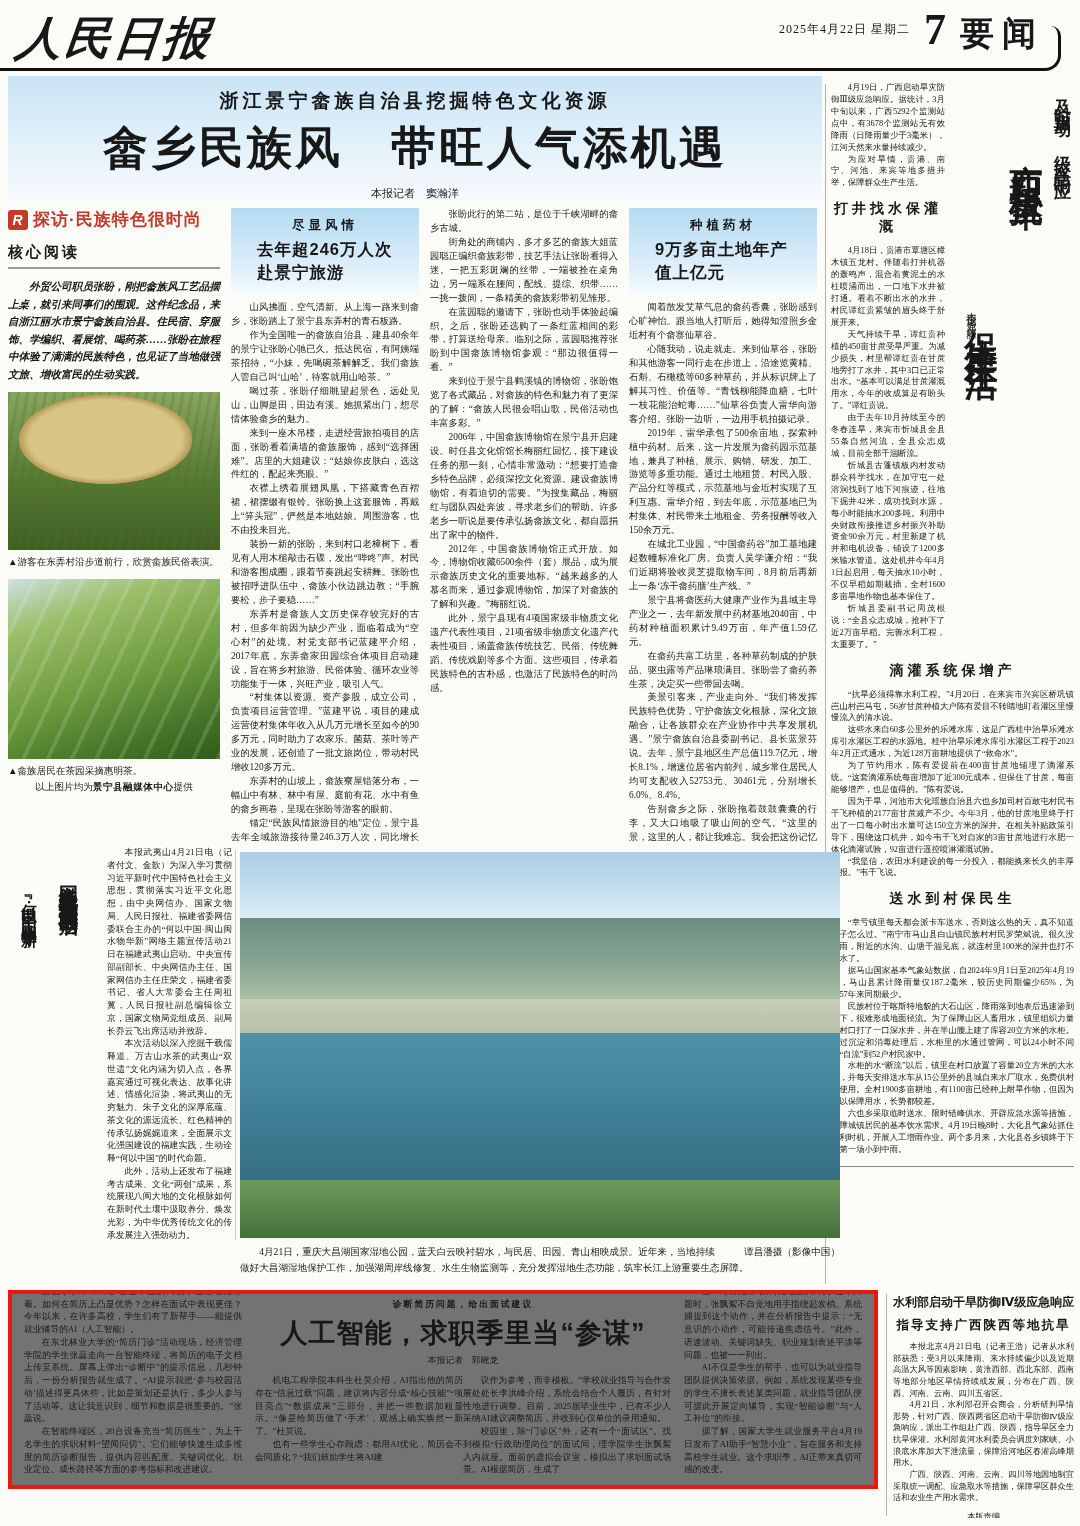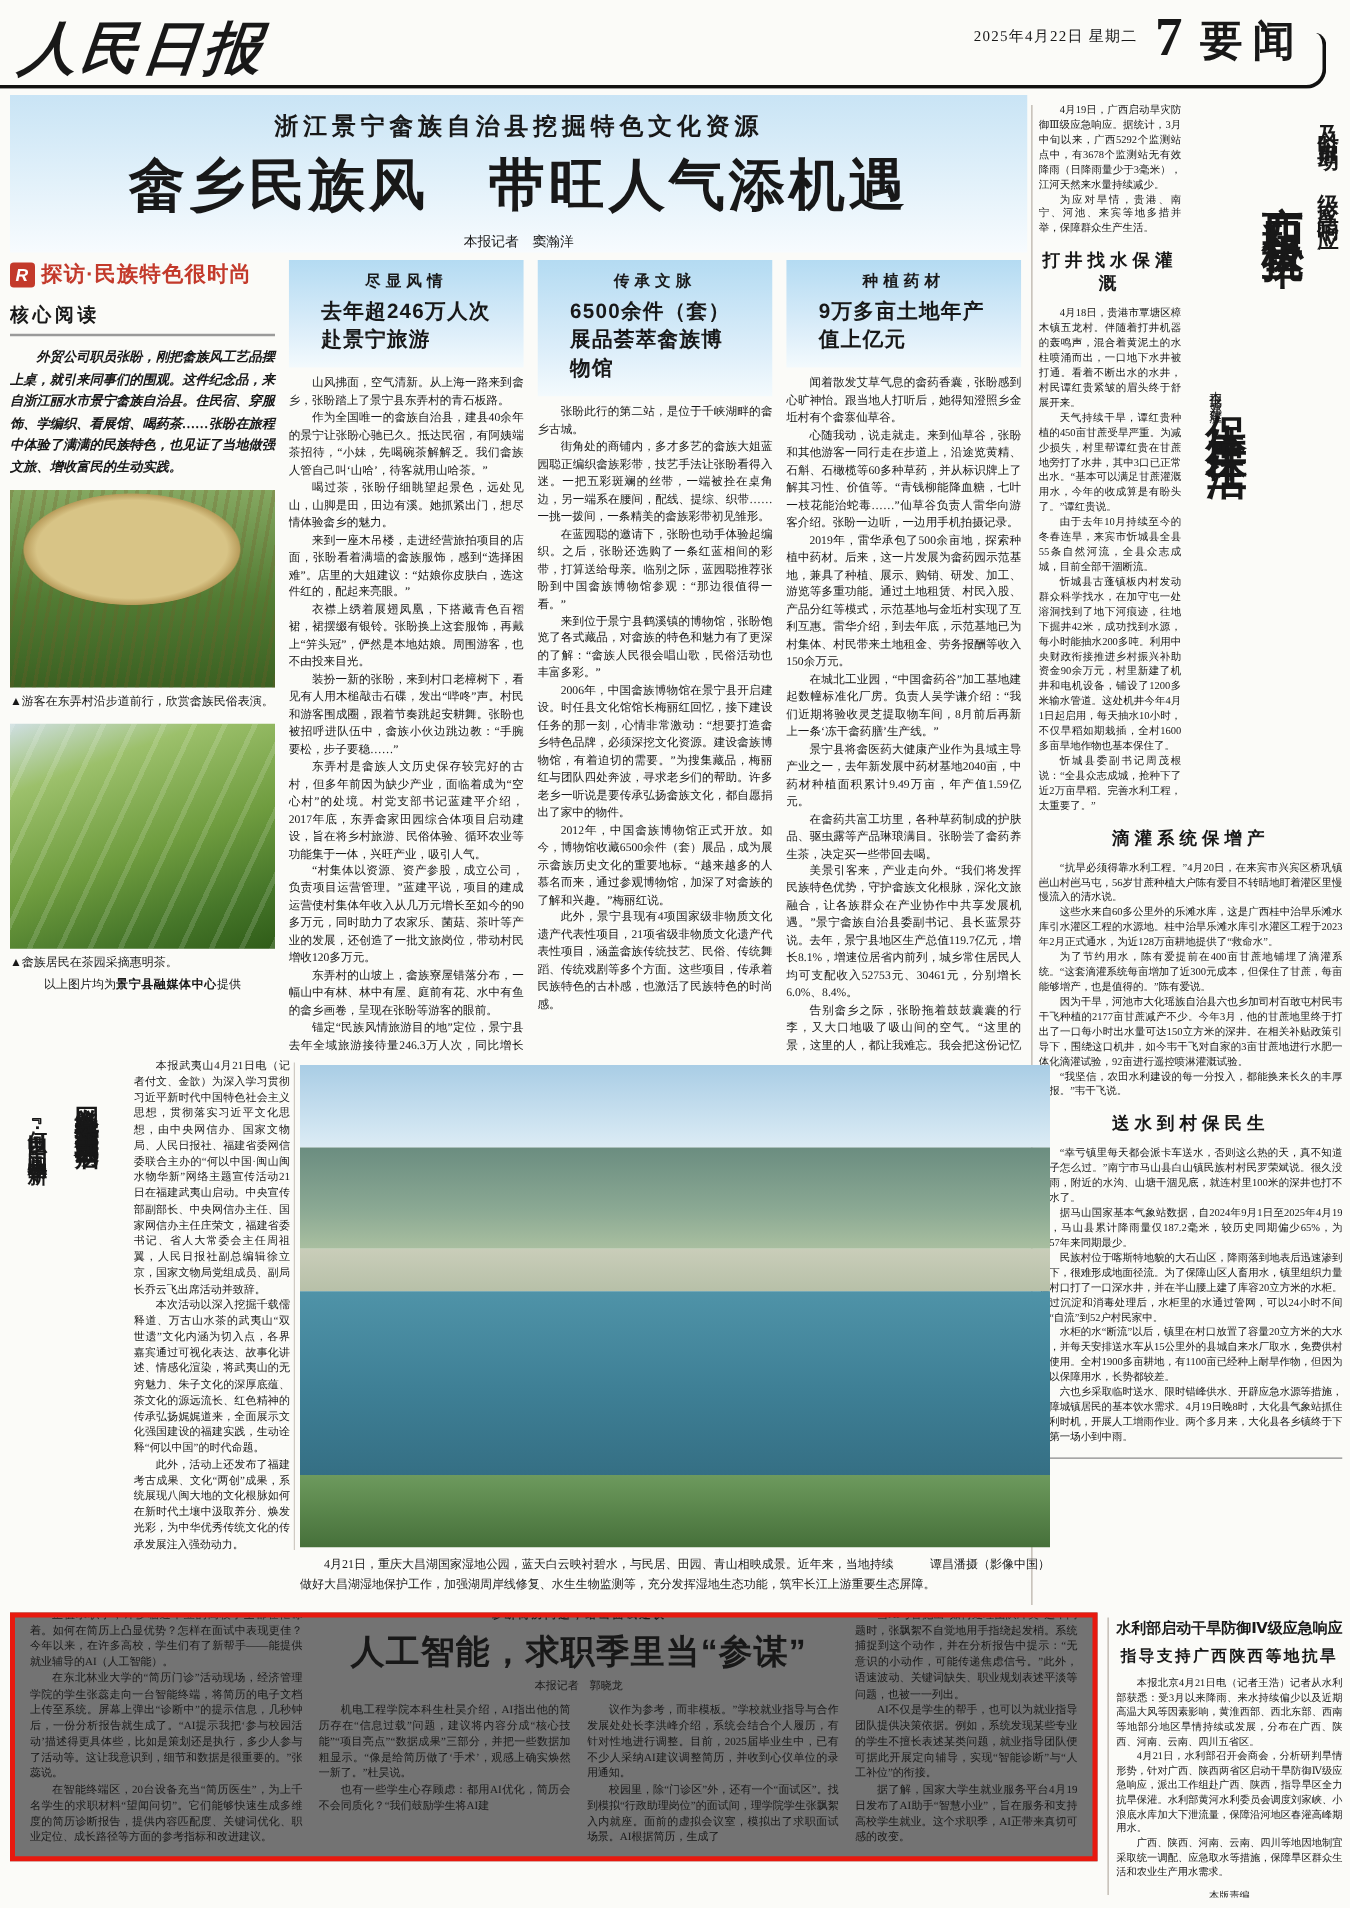--- a/index.html
+++ b/index.html
@@ -94,21 +94,21 @@
 
   
   .redbox{position:absolute;left:8px;top:1290px;width:870px;height:199px;box-sizing:border-box;
         border:4px solid #e8190f;background:#737373;padding:9px 12px;display:flex;gap:13px;overflow:hidden;align-items:flex-end;}
   .redbox p{font-size:8.8px;line-height:1.45;}
   .rb-col1{flex:0 0 218px;overflow:hidden;}
   .rb-center{flex:0 0 416px;display:flex;flex-direction:column;overflow:hidden;}
   .rb-kicker{font-size:14.5px;font-weight:700;letter-spacing:2px;text-align:center;text-indent:0;}
   .rb-title{font-size:27px;font-weight:900;letter-spacing:1px;text-align:center;margin:5px 0 3px;}
   .rb-byline{font-size:10.5px;text-align:center;margin-bottom:7px;text-indent:0;}
-  .rb-cols{display:flex;gap:13px;flex:1;overflow:hidden;}
+  .rb-cols{display:flex;flex:1;overflow:hidden;}
   .rb-cols>div{flex:1;overflow:hidden;}
   .rb-col4{flex:1;overflow:hidden;}
 
   
   .water{position:absolute;left:893px;top:1294px;width:181px;height:224px;overflow:hidden;}
   .w-title{font-size:12px;font-weight:900;text-align:center;white-space:nowrap;text-indent:0;}
   .w-sub{font-size:12.5px;font-weight:800;text-align:center;letter-spacing:2px;margin:6px 0 7px;text-indent:0;}
   .water p{font-size:8.2px;line-height:1.42;}
   .w-ed-label{font-size:9px;text-align:center;margin-top:7px;text-indent:0;}
 </style>
@@ -160,24 +160,20 @@
           <p>衣襟上绣着展翅凤凰，下搭藏青色百褶裙，裙摆缀有银铃。张盼换上这套服饰，再戴上“笄头冠”，俨然是本地姑娘。周围游客，也不由投来目光。</p>
           <p>装扮一新的张盼，来到村口老樟树下，看见有人用木槌敲击石碟，发出“哔咚”声。村民和游客围成圈，跟着节奏跳起安耕舞。张盼也被招呼进队伍中，畲族小伙边跳边教：“手腕要松，步子要稳……”</p>
           <p>东弄村是畲族人文历史保存较完好的古村，但多年前因为缺少产业，面临着成为“空心村”的处境。村党支部书记蓝建平介绍，2017年底，东弄畲家田园综合体项目启动建设，旨在将乡村旅游、民俗体验、循环农业等功能集于一体，兴旺产业，吸引人气。</p>
           <p>“村集体以资源、资产参股，成立公司，负责项目运营管理。”蓝建平说，项目的建成运营使村集体年收入从几万元增长至如今的90多万元，同时助力了农家乐、菌菇、茶叶等产业的发展，还创造了一批文旅岗位，带动村民增收120多万元。</p>
           <p>东弄村的山坡上，畲族寮屋错落分布，一幅山中有林、林中有屋、庭前有花、水中有鱼的畲乡画卷，呈现在张盼等游客的眼前。</p>
           <p>锚定“民族风情旅游目的地”定位，景宁县去年全域旅游接待量246.3万人次，同比增长7.9%。“以前务农和打工，现在表演畲歌、接待游客、空闲时卖一卖农副产品，一年能挣十来万元。”村民蓝美珠说。</p>
         </div>
     </div>
 
     <div class="f-col">
-      <div class="col-head">
-        <div class="col-tag">传承文脉</div>
-        <div class="col-title sans">6500余件（套）展品荟萃畲族博物馆</div>
-      </div>
       <div>
           <p>张盼此行的第二站，是位于千峡湖畔的畲乡古城。</p>
           <p>街角处的商铺内，多才多艺的畲族大姐蓝园聪正编织畲族彩带，技艺手法让张盼看得入迷。一把五彩斑斓的丝带，一端被拴在桌角边，另一端系在腰间，配线、提综、织带……一挑一拨间，一条精美的畲族彩带初见雏形。</p>
           <p>在蓝园聪的邀请下，张盼也动手体验起编织。之后，张盼还选购了一条红蓝相间的彩带，打算送给母亲。临别之际，蓝园聪推荐张盼到中国畲族博物馆参观：“那边很值得一看。”</p>
           <p>来到位于景宁县鹤溪镇的博物馆，张盼饱览了各式藏品，对畲族的特色和魅力有了更深的了解：“畲族人民很会唱山歌，民俗活动也丰富多彩。”</p>
           <p>2006年，中国畲族博物馆在景宁县开启建设。时任县文化馆馆长梅丽红回忆，接下建设任务的那一刻，心情非常激动：“想要打造畲乡特色品牌，必须深挖文化资源。建设畲族博物馆，有着迫切的需要。”为搜集藏品，梅丽红与团队四处奔波，寻求老乡们的帮助。许多老乡一听说是要传承弘扬畲族文化，都自愿捐出了家中的物件。</p>
           <p>2012年，中国畲族博物馆正式开放。如今，博物馆收藏6500余件（套）展品，成为展示畲族历史文化的重要地标。“越来越多的人慕名而来，通过参观博物馆，加深了对畲族的了解和兴趣。”梅丽红说。</p>
           <p>此外，景宁县现有4项国家级非物质文化遗产代表性项目，21项省级非物质文化遗产代表性项目，涵盖畲族传统技艺、民俗、传统舞蹈、传统戏剧等多个方面。这些项目，传承着民族特色的古朴感，也激活了民族特色的时尚感。</p>
         </div>
     </div>

